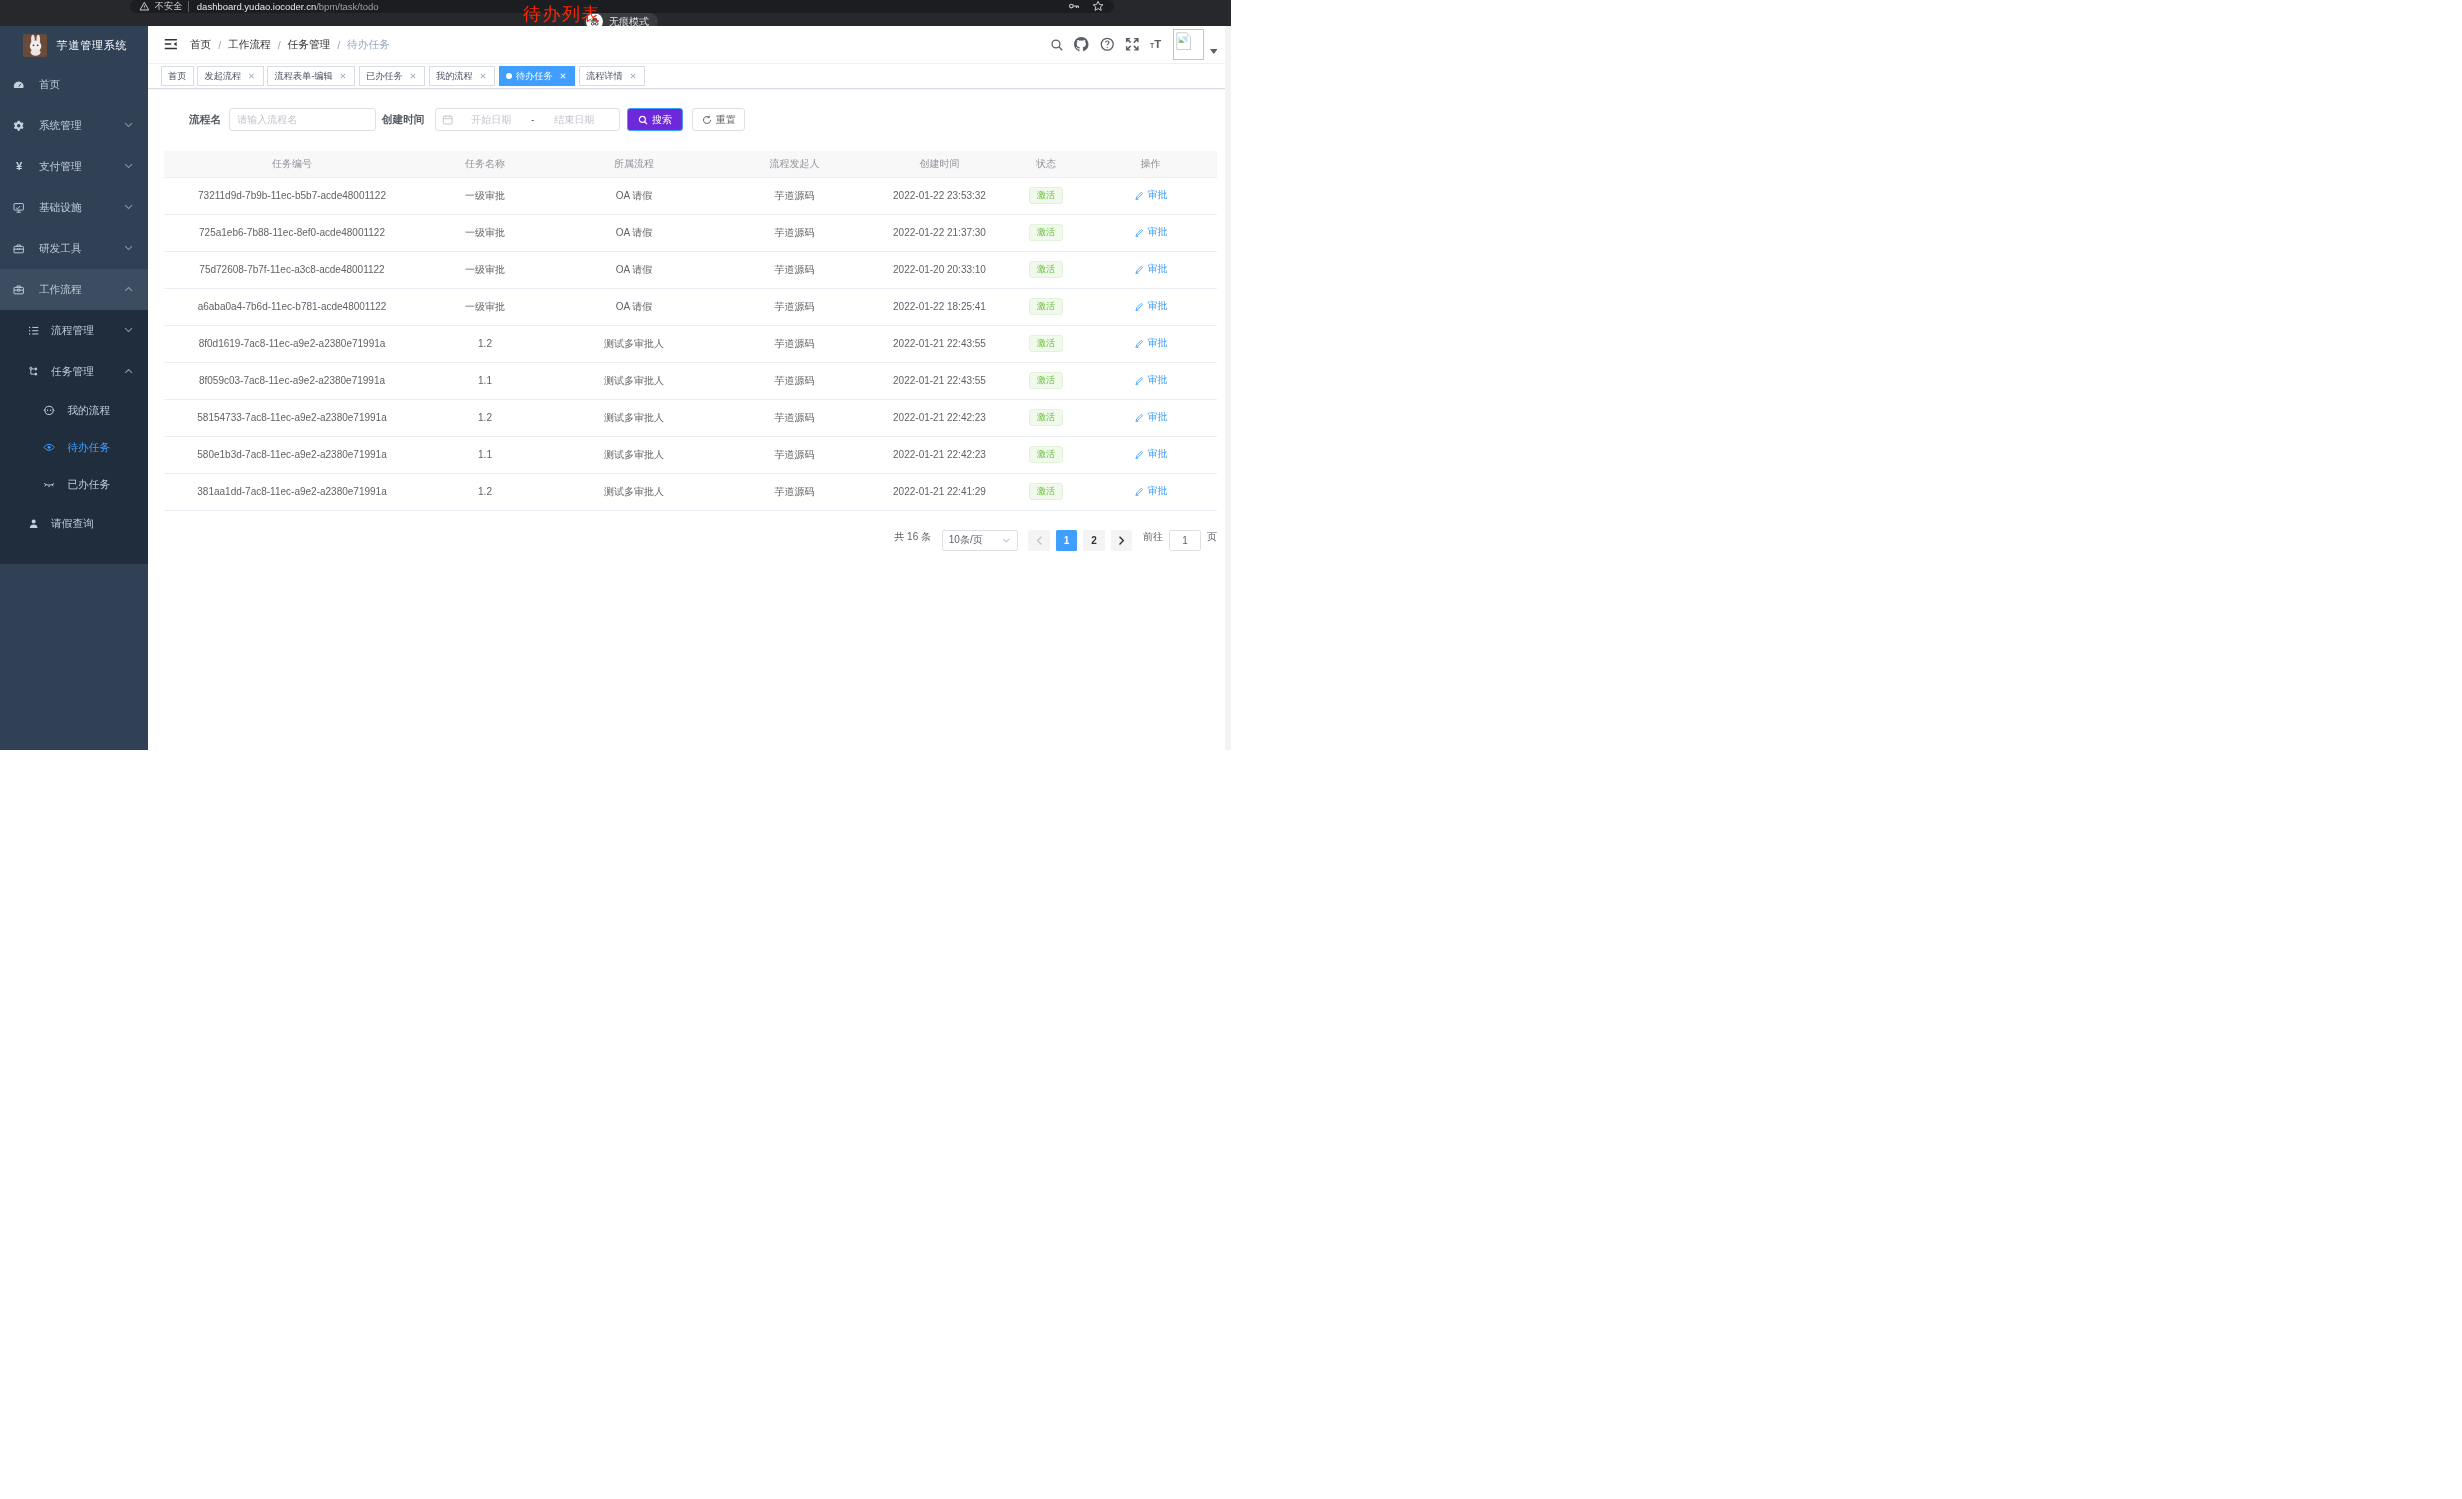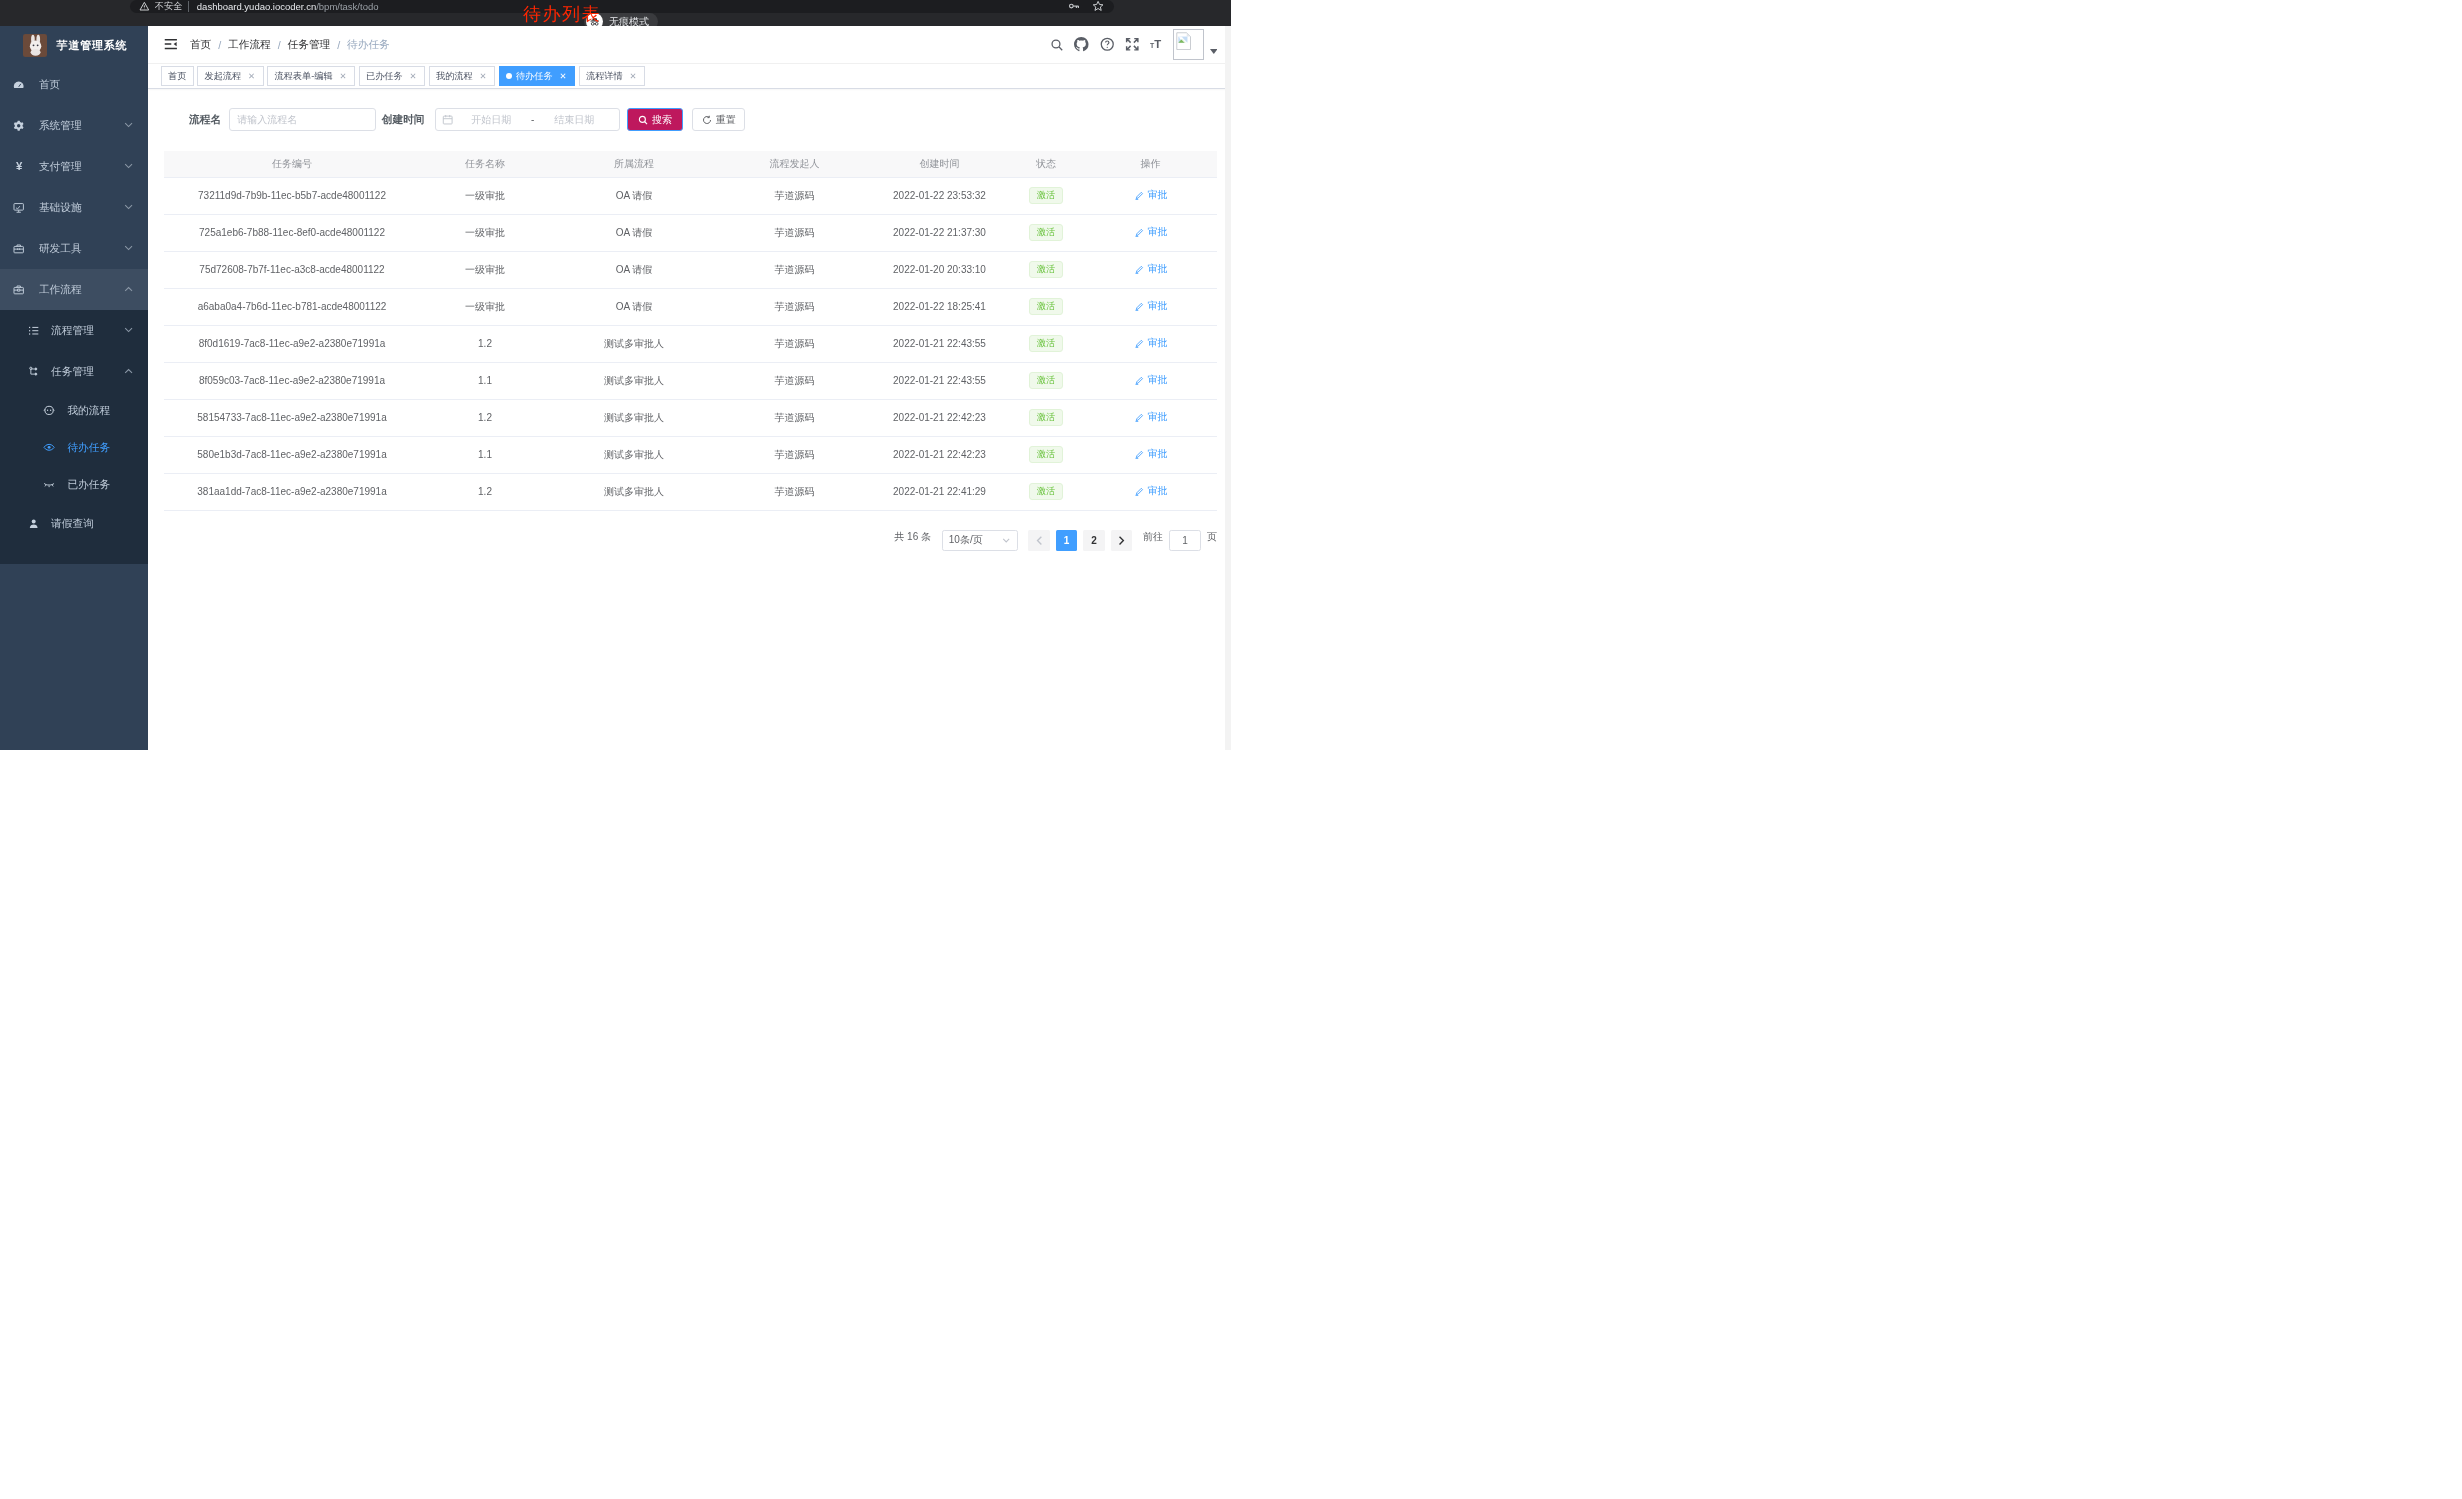--- a/index.html
+++ b/index.html
@@ -34,21 +34,21 @@
   .annotation { position:absolute; left:523px; top:1.5px; z-index:60;
     font-size:18px; color:#ff2600; font-weight:500; letter-spacing:1.5px; }
 
   
   .app { position:absolute; left:0; top:26px; width:1231px; height:724px; display:flex; }
 
   
   .sidebar { width:148px; height:724px; background:#304156; flex:none; color:#bfcbd9; }
   .logo-row { height:38px; display:flex; align-items:center; padding-left:23px; }
   .logo-img { width:24.4px; height:23px; border-radius:2.3px; overflow:hidden; flex:none; }
-  .logo-title { margin-left:9.2px; color:#fff; font-weight:bold; font-size:11px; letter-spacing:0.8px; }
+  .logo-title { margin-left:9.2px; color:#fff; font-weight:normal; font-size:11px; letter-spacing:0.8px; }
   .menu-item { display:flex; align-items:center; cursor:pointer; font-size:10.7px; color:#bfcbd9; }
   .menu-item .mi { width:12.2px; display:inline-flex; justify-content:center; color:#c6d1de; flex:none; }
   .menu-item .lbl { margin-left:13.7px; white-space:nowrap; }
   .menu-item .chev { margin-left:auto; margin-right:15.3px; color:#8a97a6; display:flex; }
   .lv1 { height:41px; padding-left:13px; }
   .lv2 { height:41px; padding-left:27.5px; }
   .lv2 .lbl { margin-left:11.4px; }
   .lv3 { height:37px; padding-left:43px; }
   .lv3 .lbl { margin-left:12.2px; }
   .menu-item.highlight { background:#3d4d61; }
@@ -91,21 +91,21 @@
   .inp input { border:none; outline:none; width:100%; font-size:10px; color:#606266; background:transparent;
     font-family:inherit; padding:0 7.6px; }
   .inp input::placeholder { color:#c0c4cc; }
   .name-inp { width:147px; margin-left:7.6px; margin-right:6.1px; }
   .date-inp { width:185px; margin-left:10px; padding:0 6.1px; color:#c0c4cc; font-size:10px; }
   .date-inp .ph { flex:1; text-align:center; }
   .date-inp .rs { color:#606266; padding:0 1.5px; }
   .btn { height:23px; border-radius:3.1px; font-size:10px; display:inline-flex; align-items:center;
     justify-content:center; cursor:pointer; white-space:nowrap; }
   .btn svg { margin-right:3.8px; }
-  .btn-primary { width:56px; margin-left:7.6px; background:#be185d; border:0.8px solid #409eff; color:#fff; }
+  .btn-primary { width:56px; margin-left:7.6px; background:#6d28d9; border:0.8px solid #409eff; color:#fff; }
   .btn-plain { width:53px; margin-left:9.2px; background:#fff; border:0.8px solid #dcdfe6; color:#606266; }
 
   
   table.grid { border-collapse:collapse; width:1053px; margin-top:20px; table-layout:fixed; }
   .grid th { height:26px; background:#f8f8f9; color:#909399; font-size:10px; font-weight:500;
     border-bottom:0.8px solid #ebeef5; text-align:center; }
   .grid td { height:37px; color:#606266; font-size:10px; text-align:center;
     border-bottom:0.8px solid #ebeef5; white-space:nowrap; overflow:hidden; }
   .badge { display:inline-block; padding:3.1px 6.9px; font-size:9.2px; line-height:1;
     color:#67c23a; background:#f0f9eb; border:0.8px solid #e1f3d8; border-radius:3.1px; }

